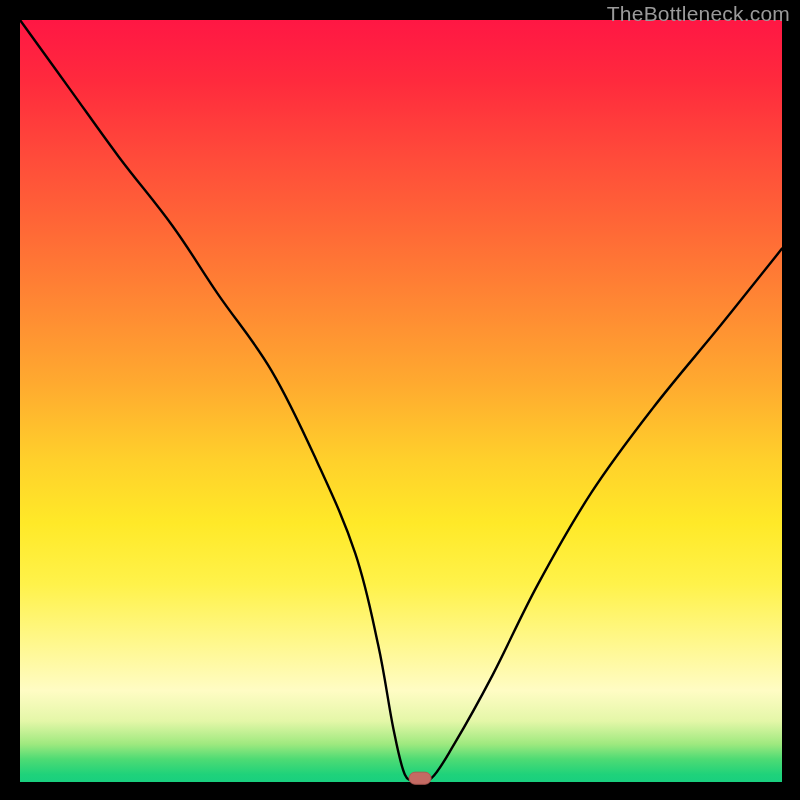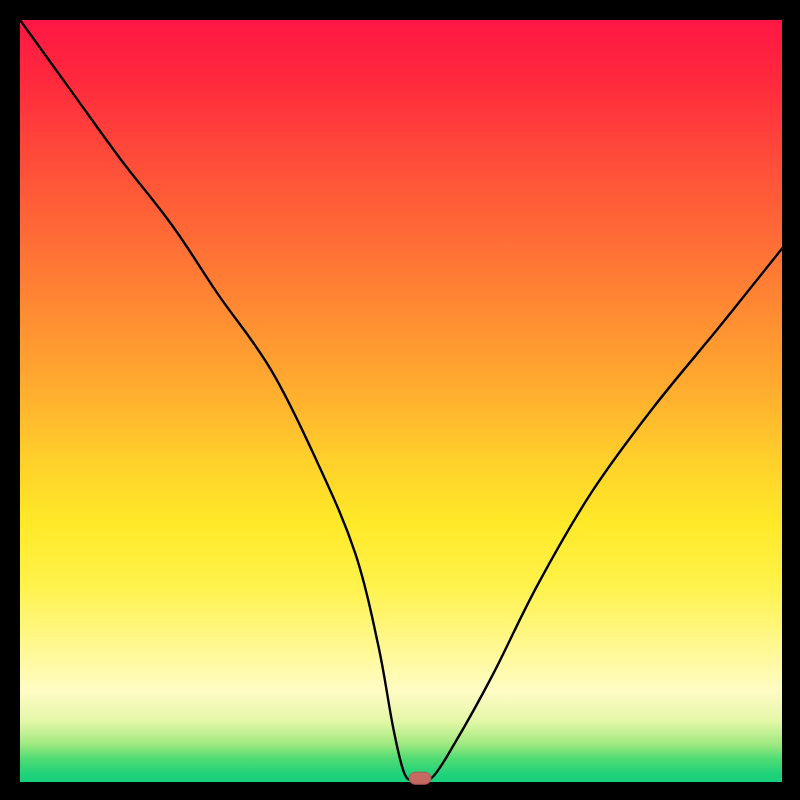--- a/index.html
+++ b/index.html
@@ -82,14 +82,15 @@
 
   <div class="plot-area">
 
     <svg class="curve" viewBox="0 0 762 762" preserveAspectRatio="none">
       <path d="M 0.00 0.00 C 9.08 12.57, 31.37 43.43, 49.53 68.58 C 67.69 93.73, 80.20 112.01, 99.06 137.16 C 117.92 162.31, 134.24 180.59, 152.40 205.74 C 170.56 230.89, 179.96 247.78, 198.12 274.32 C 216.28 300.86, 233.30 319.79, 251.46 350.52 C 269.62 381.25, 281.81 408.43, 297.18 441.96 C 312.55 475.49, 324.10 499.87, 335.28 533.40 C 346.46 566.93, 351.15 592.71, 358.14 624.84 C 365.13 656.97, 368.49 684.91, 373.38 708.66 C 378.27 732.41, 380.62 745.30, 384.81 754.38 C 389.00 763.46, 391.35 757.49, 396.24 758.19 C 401.13 758.89, 404.50 764.48, 411.48 758.19 C 418.47 751.90, 423.16 742.76, 434.34 723.90 C 445.52 705.04, 457.07 684.66, 472.44 655.32 C 487.81 625.98, 500.00 597.41, 518.16 563.88 C 536.32 530.35, 550.55 504.57, 571.50 472.44 C 592.45 440.31, 608.71 419.35, 632.46 388.62 C 656.21 357.89, 677.29 334.14, 701.04 304.80 C 724.79 275.46, 750.82 242.57, 762.00 228.60" stroke="#000000"></path>
       <rect class="marker" x="389.05" y="752.19" width="22" height="12" rx="6" ry="6" fill="#c46a63"></rect>
     </svg>
 
   </div>
 
+  <div class="watermark">TheBottleneck.com</div>
 
 </div>
 
 </body></html>

